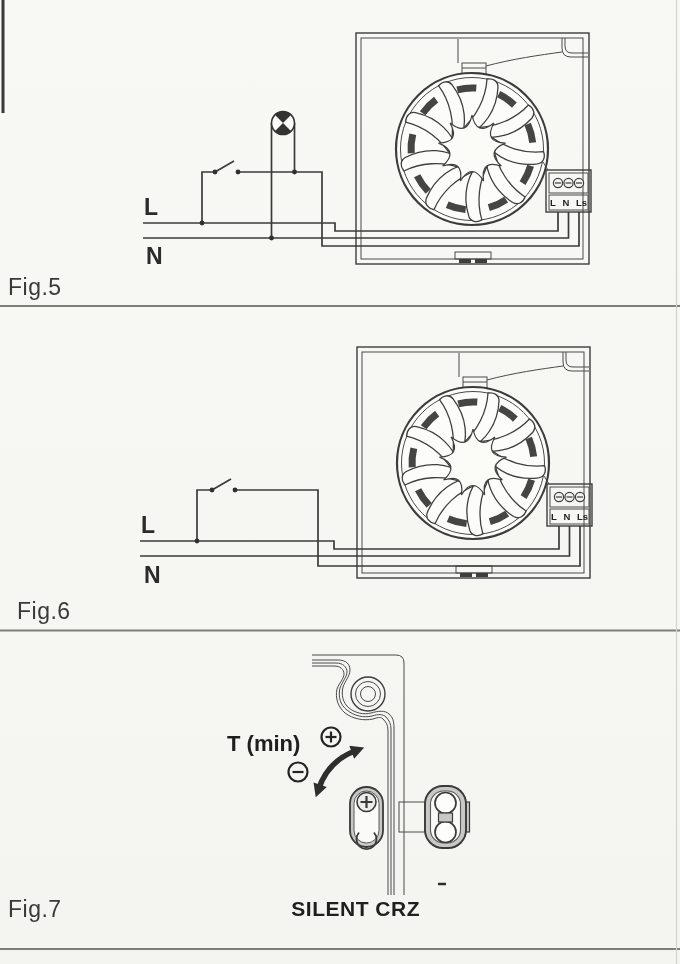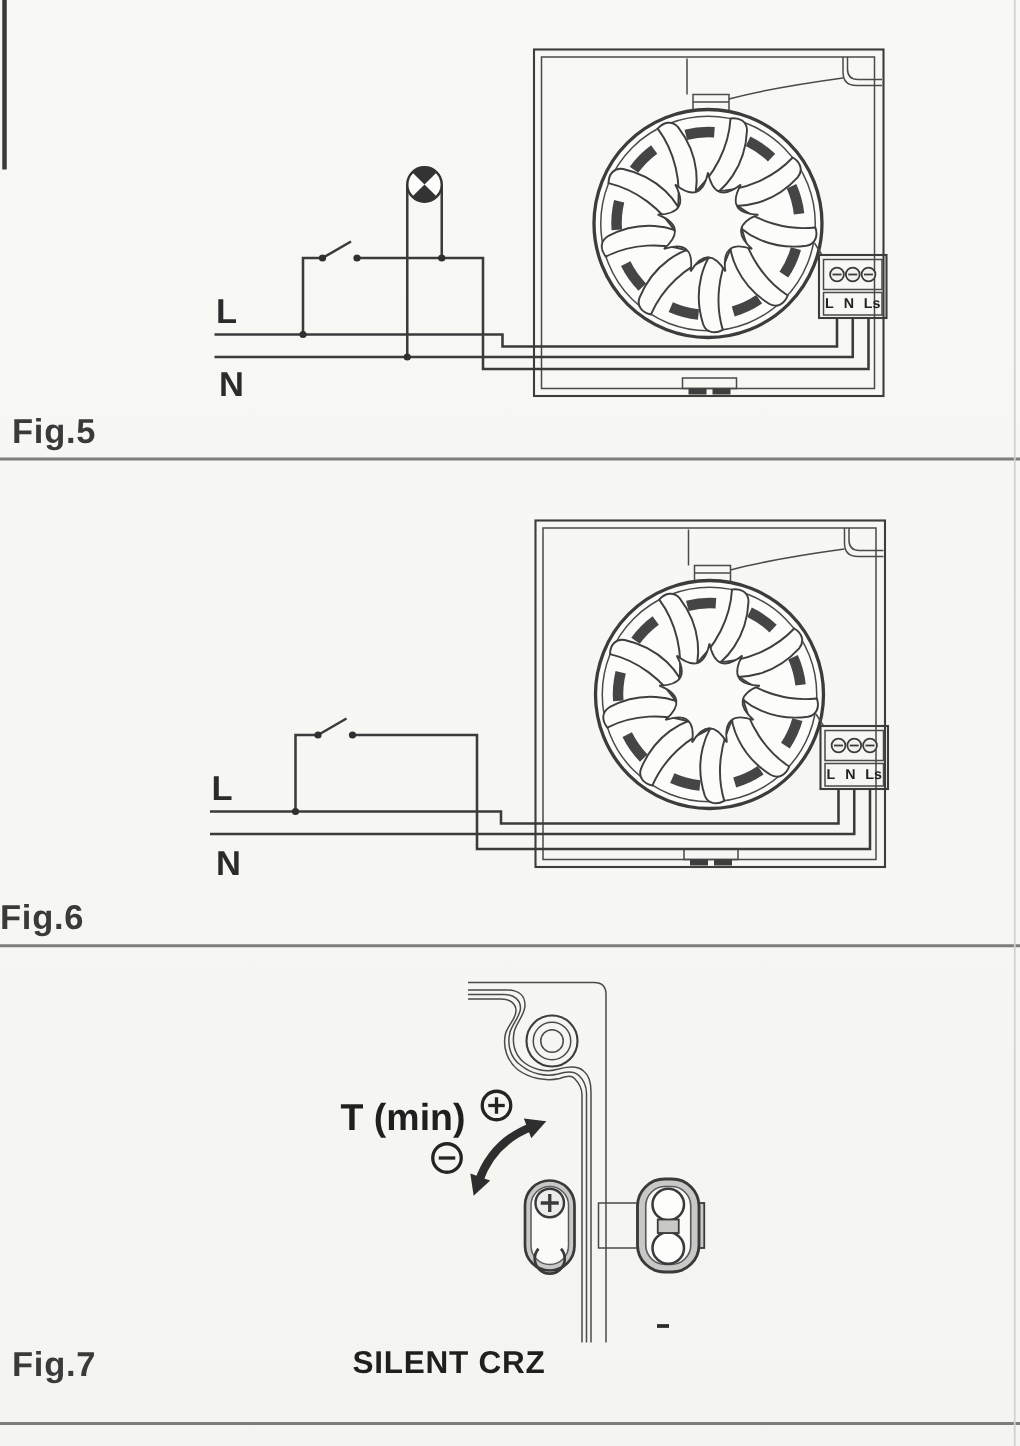--- a/index.html
+++ b/index.html
@@ -4,28 +4,28 @@
 <style>
   html,body{margin:0;padding:0;background:#e9e9e7;}
   .page{
     position:relative;width:680px;height:964px;overflow:hidden;
     background:linear-gradient(180deg,#f8f8f5 0%,#f6f6f3 60%,#f4f4f0 100%);
     font-family:"Liberation Sans", sans-serif;color:#2a2a2a;
   }
   .page svg{position:absolute;left:0;top:0;}
   .ov{position:absolute;white-space:nowrap;color:#2b2b2b;line-height:1;}
   .wirelbl{font-weight:bold;font-size:23px;}
-  .figlbl{font-size:23px;font-weight:700;color:#3a3a3a;letter-spacing:.5px;text-align:right;}
+  .figlbl{font-size:23px;font-weight:400;color:#3a3a3a;letter-spacing:.5px;text-align:right;}
   .tblock{
     position:absolute;width:37px;display:flex;justify-content:space-between;
     font-weight:bold;font-size:9.5px;color:#222;
   }
-  .adjlbl{font-weight:bold;font-size:25px;color:#1f1f1f;}
+  .adjlbl{font-weight:bold;font-size:22px;color:#1f1f1f;}
   .modellbl{
-    position:absolute;width:185px;text-align:left;
+    position:absolute;width:185px;text-align:right;
     font-weight:bold;font-size:21px;letter-spacing:.5px;color:#1f1f1f;
   }
   
   .ln{stroke:#3d3d3d;stroke-width:1.4;fill:none;}
   .lnt{stroke:#4a4a4a;stroke-width:1;fill:none;}
   .wire{stroke:#3b3b3b;stroke-width:1.7;fill:none;}
   .dot{fill:#303030;}
 </style>
 </head>
 <body>
@@ -214,19 +214,19 @@
 </div>
 <div class="ov figlbl" style="left:8px;top:276px">Fig.5</div>
 
 <div class="ov wirelbl" style="left:141px;top:514px">L</div>
 <div class="ov wirelbl" style="left:144px;top:564px">N</div>
 <div class="tblock" style="left:551px;top:511px">
   <span>L</span>
   <span>N</span>
   <span>Ls</span>
 </div>
-<div class="ov figlbl" style="left:0;top:600px">Fig.6</div>
+<div class="ov figlbl" style="left:17px;top:600px">Fig.6</div>
 
 <div class="ov adjlbl" style="left:227px;top:733px">T (min)</div>
 <div class="modellbl" style="left:235px;top:897px">SILENT CRZ</div>
 <div class="ov figlbl" style="left:8px;top:898px">Fig.7</div>
 
 </div>
 
 </body></html>

